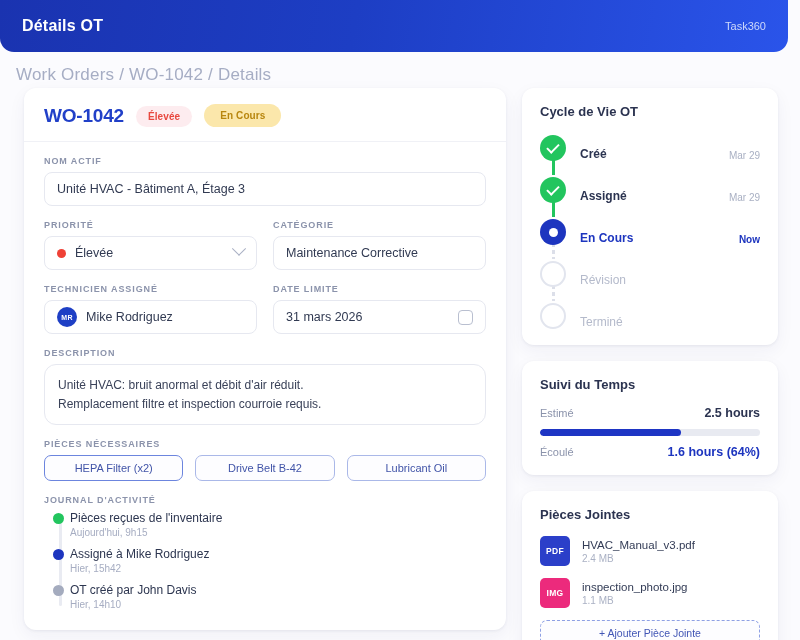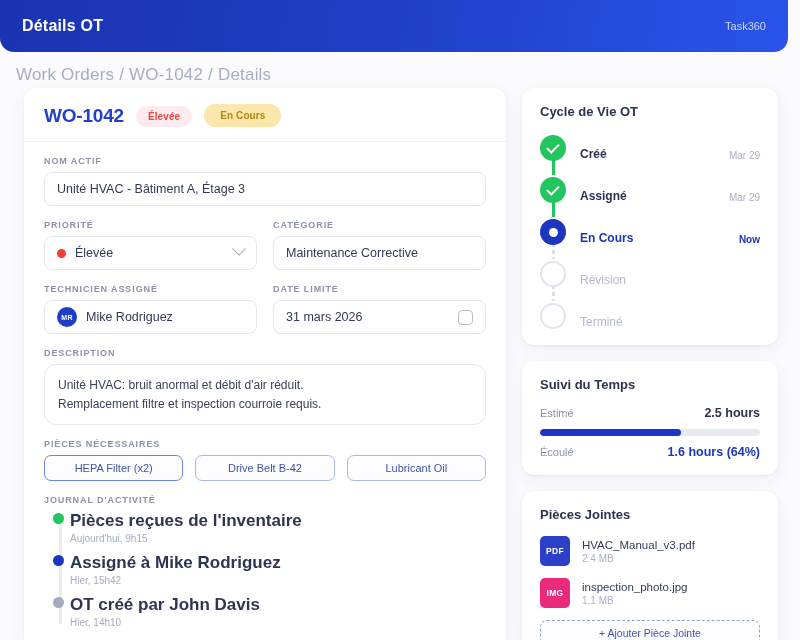--- a/index.html
+++ b/index.html
@@ -152,21 +152,21 @@
   .log-rail {
     position: absolute; left: 15px; top: 4px; bottom: 4px;
     width: 3px; background: #e9ebf2; border-radius: 2px;
   }
   .log-item { position: relative; margin-bottom: 9px; }
   .log-item:last-child { margin-bottom: 0; }
   .log-dot {
     position: absolute; left: -17px; top: 2px;
     width: 11px; height: 11px; border-radius: 50%;
   }
-  .log-title { font-size: 17px; font-weight: bold; color: #2d3650; }
+  .log-title { font-size: 12px; font-weight: normal; color: #2d3650; }
   .log-time  { font-size: 10px; color: #a6adc2; margin-top: 2px; }
 
   
   .side-card { padding: 16px 18px; margin-bottom: 16px; }
   .side-title {
     font-size: 13px; font-weight: bold; color: #2b3category;
     color: #2b3350;
     margin-bottom: 14px;
   }
   .steps { position: relative; }

